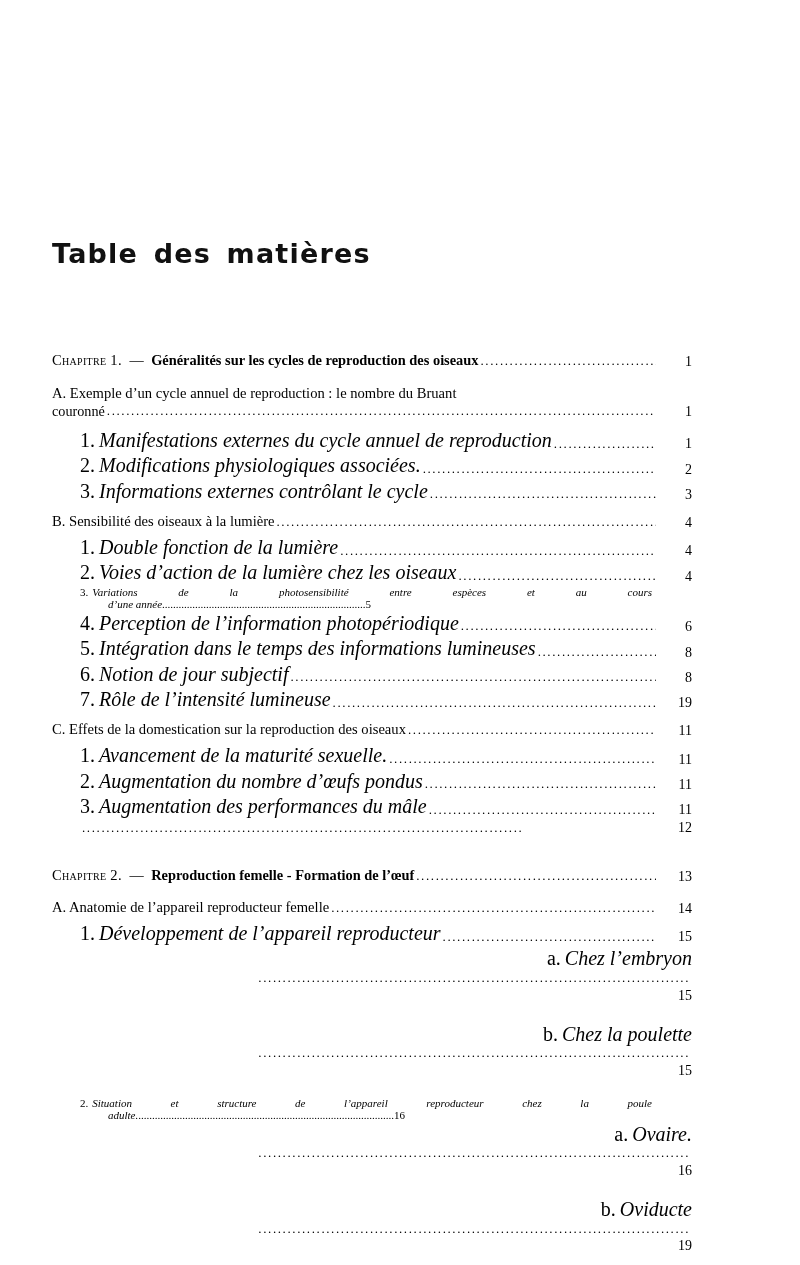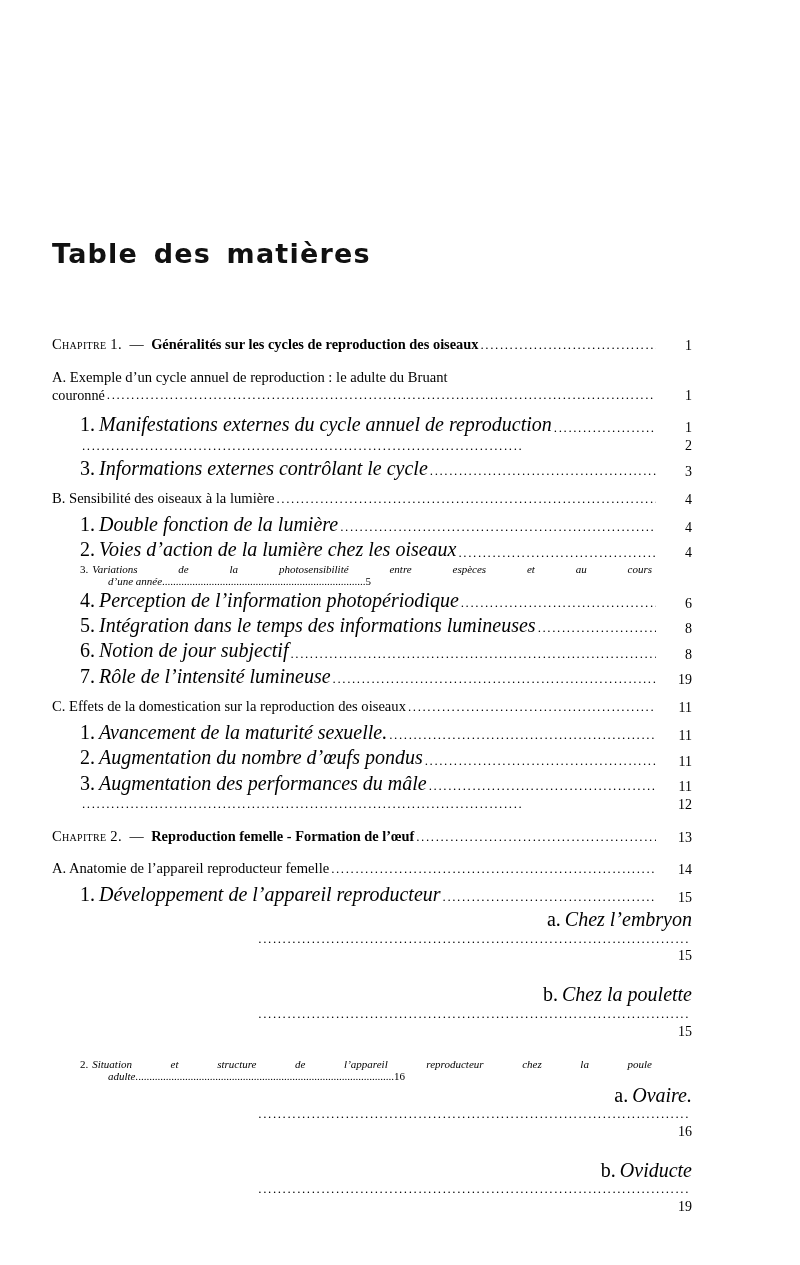--- a/index.html
+++ b/index.html
@@ -60,21 +60,21 @@
     transform: translateY(-1px);
   }
   .row .pg {
     width: 34px;
     text-align: right;
     flex: 0 0 34px;
     font-size: 14px;
   }
   
   .chapter {
-    margin-top: 0;
+    margin-top: 16px;
     margin-bottom: 14px;
     align-items: flex-end;
   }
   .chapter .smallcaps {
     font-variant: small-caps;
     font-size: 14.6px;
     letter-spacing: 0.3px;
   }
   .chapter .chtitle {
     font-weight: bold;
@@ -151,37 +151,38 @@
       <span class="lbl">
         <span class="smallcaps">Chapitre 1.</span>
         <span class="dash">—</span>
         <span class="chtitle">Généralités sur les cycles de reproduction des oiseaux</span>
       </span>
       <span class="dots">..........................................................................................................</span>
       <span class="pg">1</span>
     </div>
 
     <div class="wrap-sec">
-      <span class="first">A. Exemple d’un cycle annuel de reproduction : le adulte du Bruant</span>
+      <span class="first">A. Exemple d’un cycle annuel de reproduction : le nombre du Bruant</span>
       <span class="row" style="margin-bottom:0">
         <span class="lbl">couronné</span>
         <span class="dots">.................................................................................................................</span>
         <span class="pg">1</span>
       </span>
     </div>
 
     <div class="small-gap"></div>
 
     <div class="row item">
       <span class="lbl"><span class="num">1.</span><span class="sp"></span><span>Manifestations externes du cycle annuel de reproduction</span></span>
       <span class="dots">...........................................................................................</span>
       <span class="pg">1</span>
     </div>
 
     <div class="row item">
+      <span class="lbl"><span class="num">2.</span><span class="sp"></span><span>Modifications physiologiques associées.</span></span>
       <span class="dots">...........................................................................................</span>
       <span class="pg">2</span>
     </div>
 
     <div class="row item">
       <span class="lbl"><span class="num">3.</span><span class="sp"></span><span>Informations externes contrôlant le cycle</span></span>
       <span class="dots">...........................................................................................</span>
       <span class="pg">3</span>
     </div>
 

